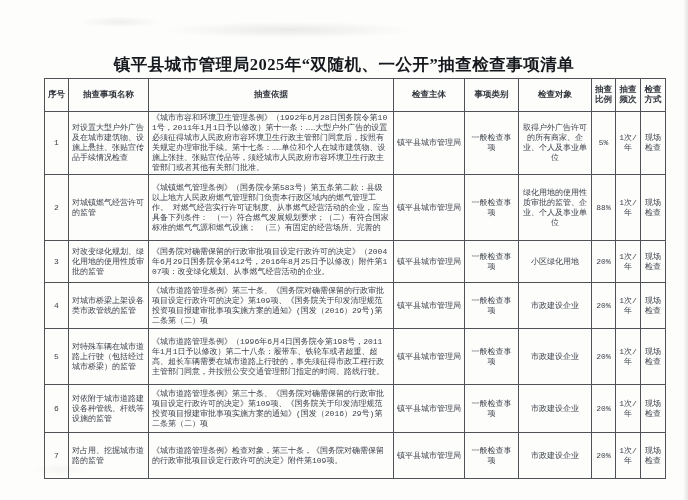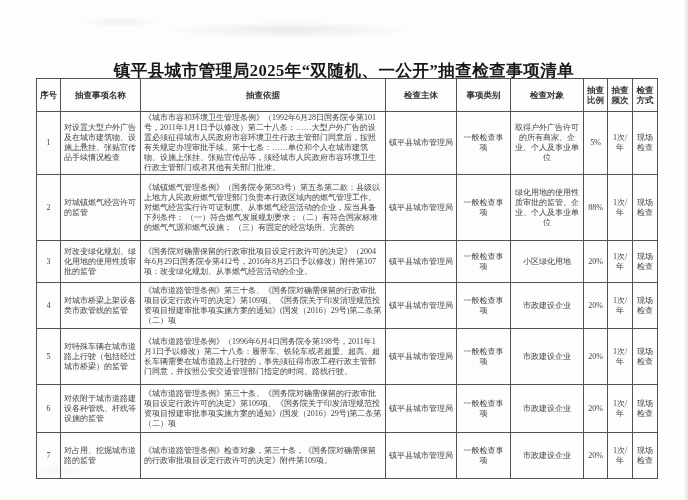--- a/index.html
+++ b/index.html
@@ -21,33 +21,34 @@
       linear-gradient(to left, rgba(120,120,120,0.18), rgba(120,120,120,0) 5px);
   }
   .page {
     position: absolute;
     left: 0; top: 0; width: 688px; height: 500px;
     color: #3d424b;
   }
   .doc-title {
     margin: 0;
     position: absolute;
-    top: 60px; left: 0; width: 688px;
+    top: 54px; left: 0; width: 688px;
     text-align: center;
     font-size: 16.5px;
     font-weight: bold;
     color: #15181c;
     letter-spacing: 0.5px;
   }
   table.items {
     position: absolute;
-    left: 36px; top: 78px;
+    left: 44px; top: 78px;
     width: 621px;
     border-collapse: collapse;
     table-layout: fixed;
+    font-family: Liberation Mono, monospace;
   }
   table.items th, table.items td {
     border: 1px solid #4f5358;
     padding: 1px 3px;
     font-size: 8px;
     line-height: 10px;
     vertical-align: middle;
     word-break: break-all;
     overflow: hidden;
     color: #3d424b;
@@ -101,21 +102,21 @@
         <th>检查对象</th>
         <th>抽查比例</th>
         <th>抽查频次</th>
         <th>检查方式</th>
       </tr>
     </thead>
     <tbody>
       <tr>
         <td class="c-no">1</td>
         <td class="c-name">对设置大型户外广告及在城市建筑物、设施上悬挂、张贴宣传品手续情况检查</td>
-        <td class="c-basis">《城市市容和环境卫生管理条例》（1992年6月28日国务院令第101号，2011年1月1日予以修改）第二十八条：……大型户外广告的设置必须征得城市人民政府市容环境卫生行政主管部门同意后，按照有关规定办理审批手续。第十七条：……单位和个人在城市建筑物、设施上张挂、张贴宣传品等，须经城市人民政府市容环境卫生行政主管部门或者其他有关部门批准。</td>
+        <td class="c-basis">《城市市容和环境卫生管理条例》（1992年6月28日国务院令第101号，2011年1月1日予以修改）第十一条：……大型户外广告的设置必须征得城市人民政府市容环境卫生行政主管部门同意后，按照有关规定办理审批手续。第十七条：……单位和个人在城市建筑物、设施上张挂、张贴宣传品等，须经城市人民政府市容环境卫生行政主管部门或者其他有关部门批准。</td>
         <td class="c-subject">镇平县城市管理局</td>
         <td class="c-category">一般检查事项</td>
         <td class="c-object">取得户外广告许可的所有商家、企业、个人及事业单位</td>
         <td class="c-ratio">5%</td>
         <td class="c-frequency">1次/年</td>
         <td class="c-method">现场检查</td>
       </tr>
       <tr>
         <td class="c-no">2</td>
         <td class="c-name">对城镇燃气经营许可的监管</td>

